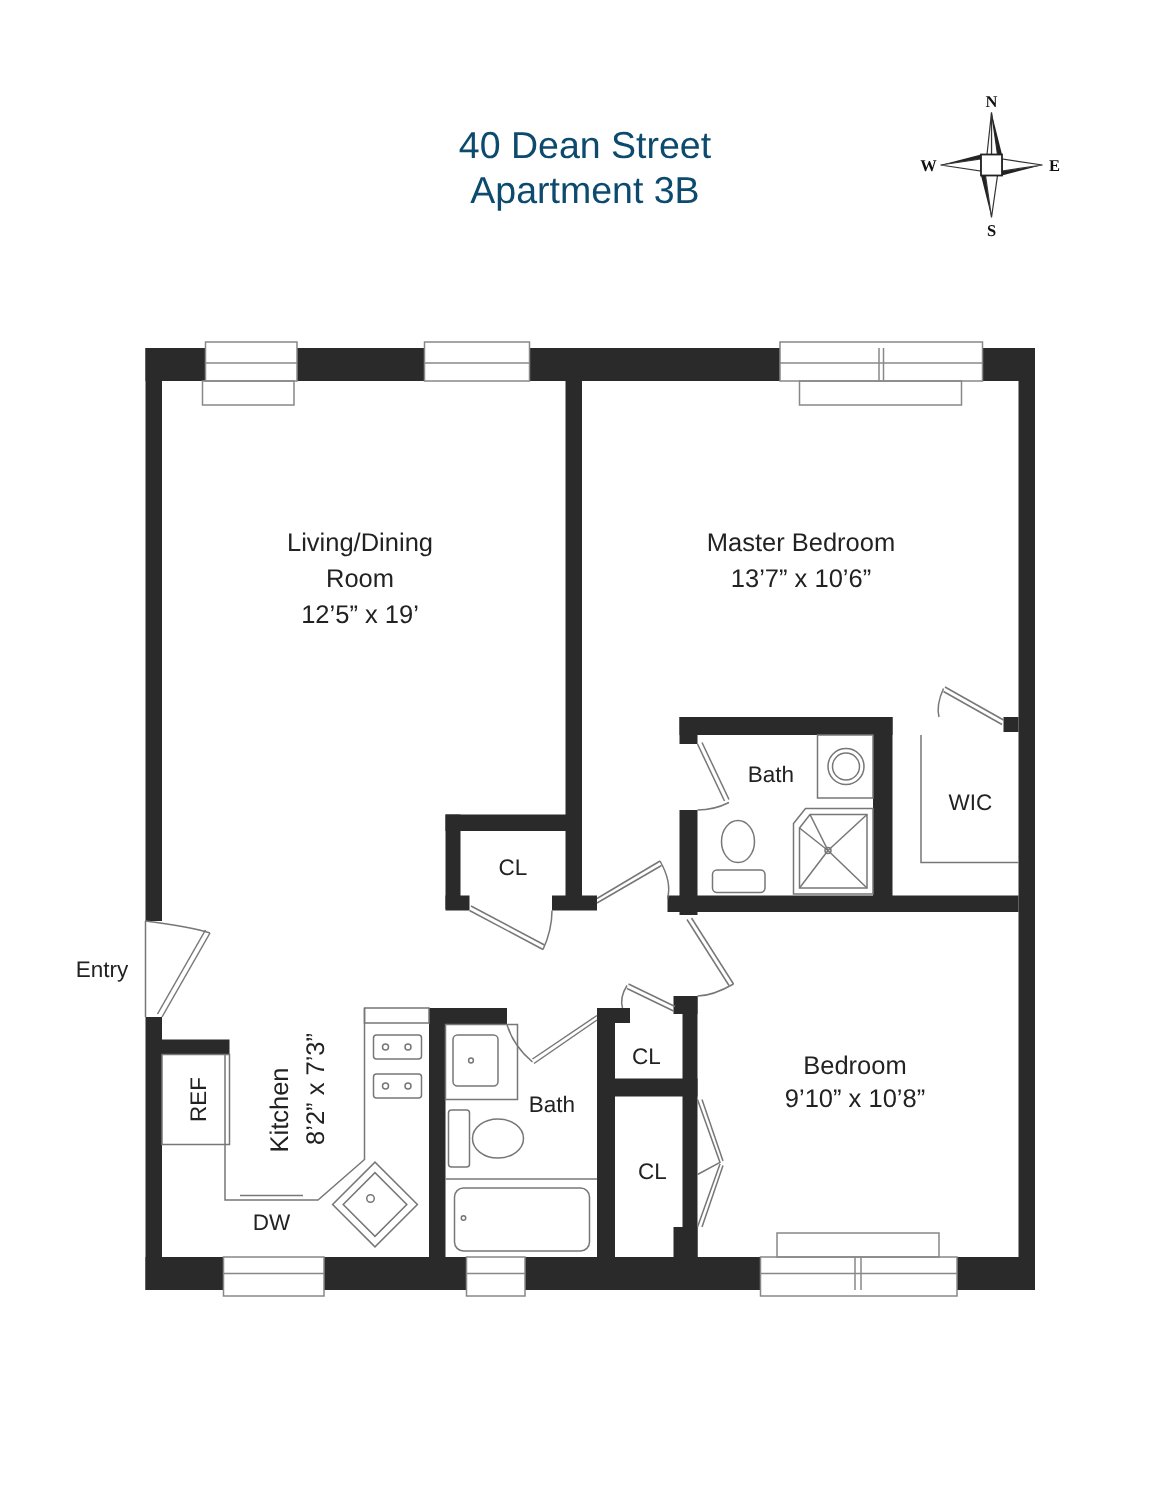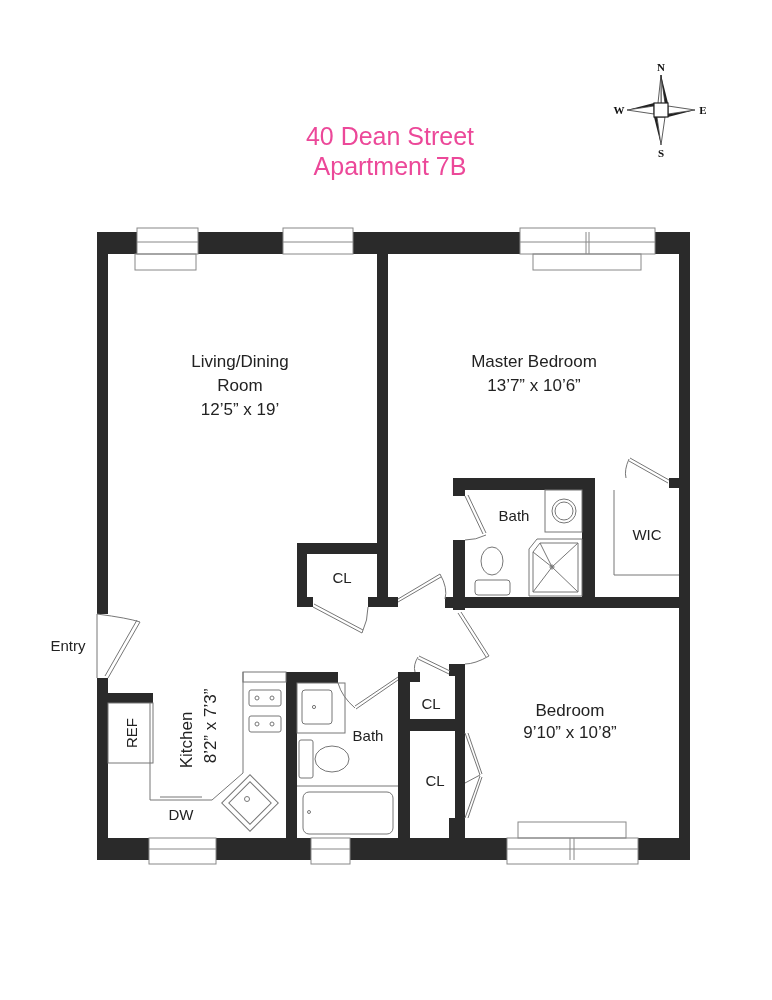--- a/index.html
+++ b/index.html
@@ -1,28 +1,28 @@
 <!DOCTYPE html>
 <html><head>
   <meta charset="utf-8">
   <style>
     html, body { margin: 0; padding: 0; background: #ffffff; }
     body { width: 772px; height: 1000px; position: relative; overflow: hidden; font-family: "Liberation Sans", sans-serif; color: #222; }
-    .title-block { position: absolute; left: 280px; top: 82px; width: 220px; text-align: center; font-size: 25px; line-height: 30px; color: #ec4899; margin-top: 39px; }
+    .title-block { position: absolute; left: 280px; top: 82px; width: 220px; text-align: center; font-size: 25px; line-height: 30px; color: #0c4a6e; }
     .title-line { display: block; }
     svg.plan { position: absolute; left: 0; top: 0; }
     .lbl { font-family: "Liberation Sans", sans-serif; fill: #222; }
     .compass-lbl { font-family: "Liberation Serif", serif; font-weight: bold; font-size: 11px; fill: #111; }
   </style>
 </head>
 <body>
 
 <div class="title-block">
   <span class="title-line">40 Dean Street</span>
-  <span class="title-line">Apartment 7B</span>
+  <span class="title-line">Apartment 3B</span>
 </div>
 
 <svg class="plan" width="772" height="1000" viewBox="0 0 772 1000" xmlns="http://www.w3.org/2000/svg">
 
   <g>
     <polygon points="661,75 665,103 661,107" fill="#fff" stroke="#333" stroke-width="0.8"></polygon>
     <polygon points="661,75 661,107 658,103" fill="#fff" stroke="#333" stroke-width="0.8"></polygon>
     <polygon points="661,75 665,103 668,103" fill="#222"></polygon>
     <polygon points="661,145 657,117 654,117" fill="#222"></polygon>
     <polygon points="661,145 657,117 665,117" fill="#fff" stroke="#333" stroke-width="0.8"></polygon>

